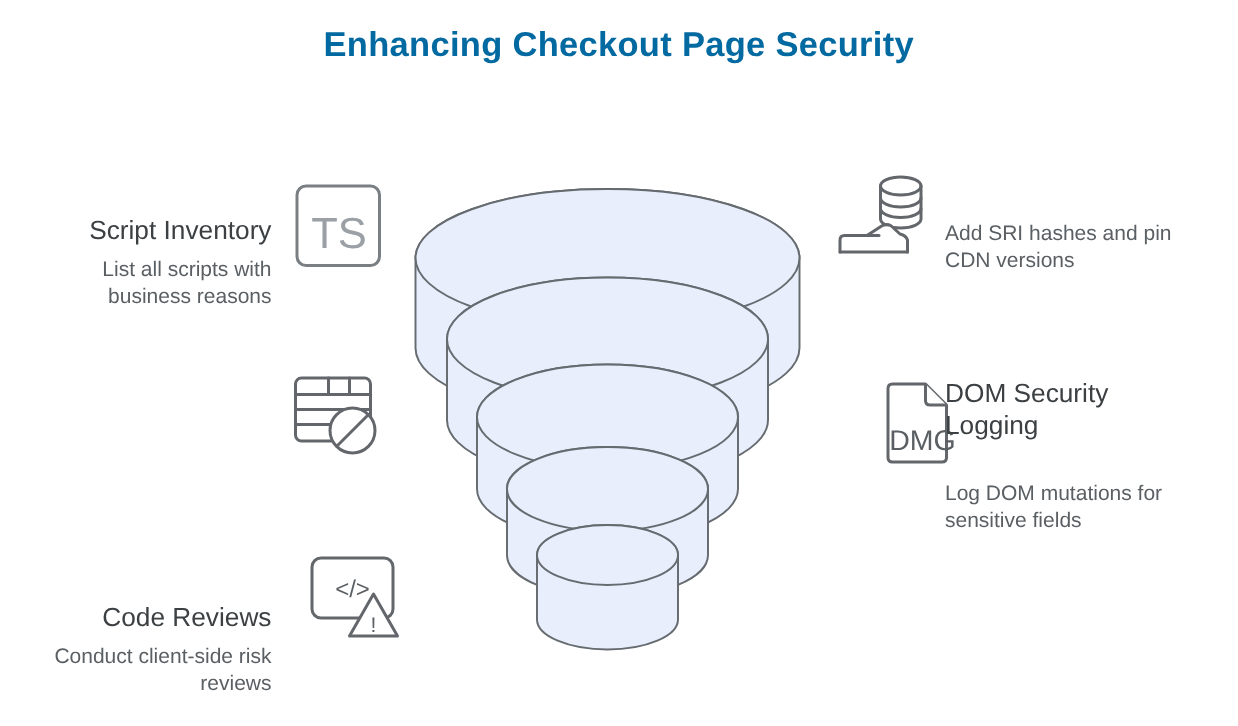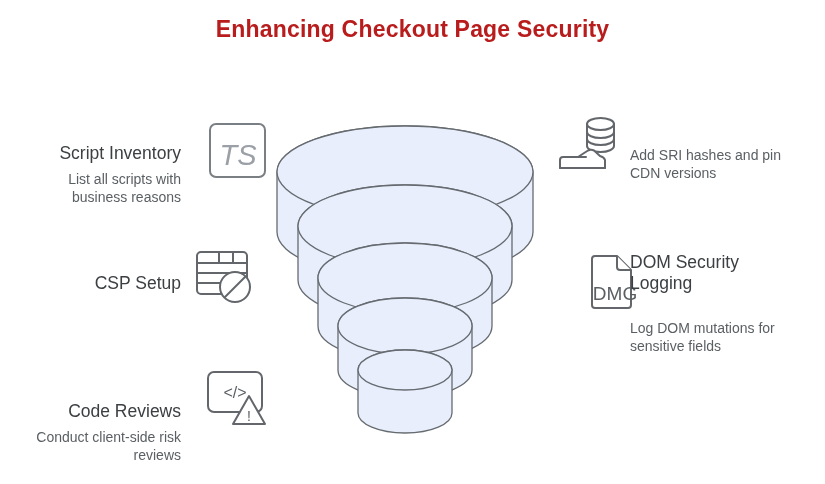--- a/index.html
+++ b/index.html
@@ -2,21 +2,21 @@
 <html><head>
 <meta charset="utf-8">
 <style>
   html,body{margin:0;padding:0;background:#fff;}
   .canvas{
     position:relative;width:825px;height:484px;background:#ffffff;overflow:hidden;
     font-family:"Liberation Sans", sans-serif;
   }
   .page-title{
     position:absolute;left:0;top:16px;width:825px;text-align:center;
-    font-size:23px;font-weight:bold;color:#b91c1c;letter-spacing:.2px;
+    font-size:23px;font-weight:bold;color:#0369a1;letter-spacing:.2px;
   }
   .funnel-svg{position:absolute;left:0;top:0;width:825px;height:484px;}
   .item{position:absolute;}
   .item .t{font-size:17.5px;font-weight:normal;color:#3c4043;line-height:1.2;}
   .item .d{font-size:14px;color:#5a5f63;line-height:1.28;margin-top:7px;}
   .left-item{text-align:right;}
   .left-item .d{margin-left:auto;}
   .right-item{text-align:left;}
   .icon{position:absolute;}
   .icon svg{display:block;}
@@ -38,29 +38,28 @@
       <path d="M 358 370 L 358 413 A 47 20 0 0 0 452 413 L 452 370 A 47 20 0 0 0 358 370 Z" fill="#e8eefc" stroke="#666b70" stroke-width="1.3"></path>
       <ellipse cx="405" cy="370" rx="47" ry="20" fill="#e8eefc" stroke="#666b70" stroke-width="1.3"></ellipse>
     </svg>
 
   <div class="page-title">Enhancing Checkout Page Security</div>
 
   <div class="item left-item" style="left:0;top:143px;width:181px;">
     <div class="t">Script Inventory</div>
     <div class="d" style="width:152px;">List all scripts with business reasons</div>
   </div>
-  <div class="icon" style="left:208px;top:121px;font-style:italic;">
+  <div class="icon" style="left:196px;top:121px;">
     <svg width="60" height="60" viewBox="0 0 60 60" fill="none">
       <rect x="2" y="3" width="55" height="53" rx="6" stroke="#7a7f84" stroke-width="2" fill="#fff"></rect>
       <text x="30" y="44" text-anchor="middle" font-family="Liberation Sans, sans-serif" font-size="29" fill="#9aa0a6">TS</text>
     </svg>
   </div>
 
   <div class="item left-item" style="left:0;top:273px;width:181px;">
-    <div class="t">CSP Setup</div>
   </div>
   <div class="icon" style="left:195px;top:249px;">
     <svg width="58" height="56" viewBox="0 0 58 56" fill="none" stroke="#63676b" stroke-width="2" stroke-linecap="round" stroke-linejoin="round">
       <rect x="2" y="3" width="50" height="42" rx="4" fill="#fff"></rect>
       <line x1="2" y1="14" x2="52" y2="14"></line>
       <line x1="2" y1="24" x2="52" y2="24"></line>
       <line x1="2" y1="34" x2="42" y2="34"></line>
       <line x1="24" y1="3" x2="24" y2="14"></line>
       <line x1="38" y1="3" x2="38" y2="14"></line>
       <circle cx="40" cy="38" r="15" fill="#fff"></circle>

